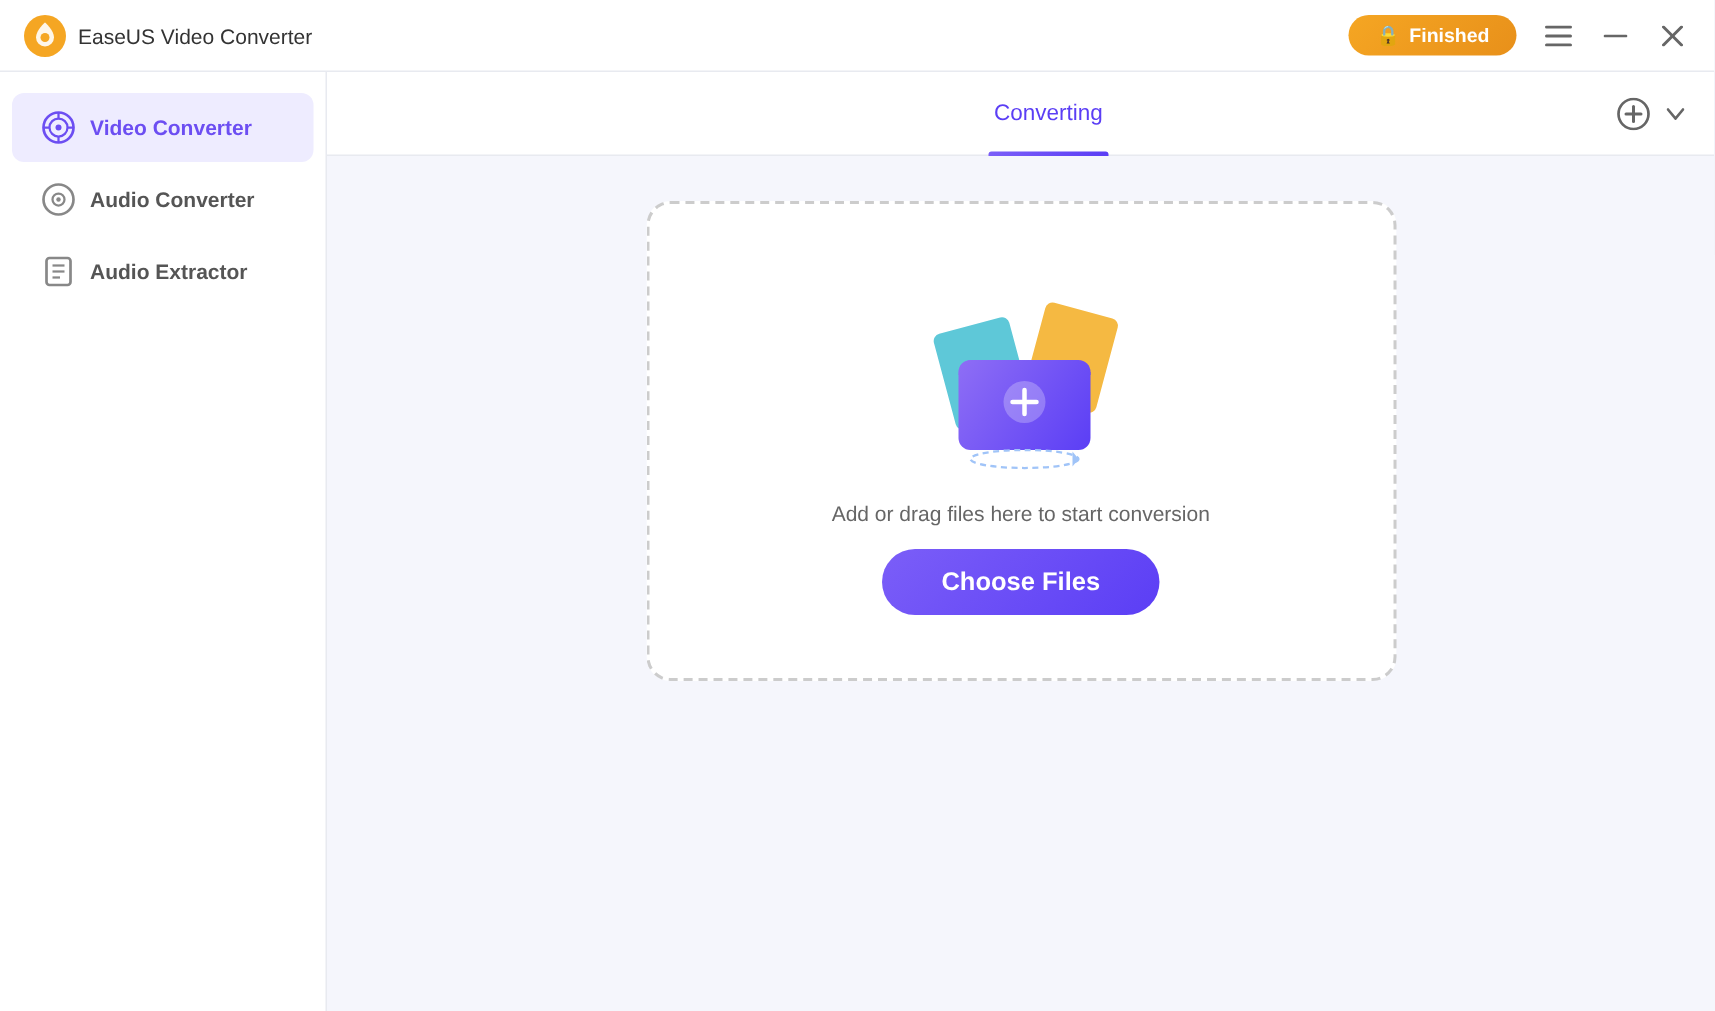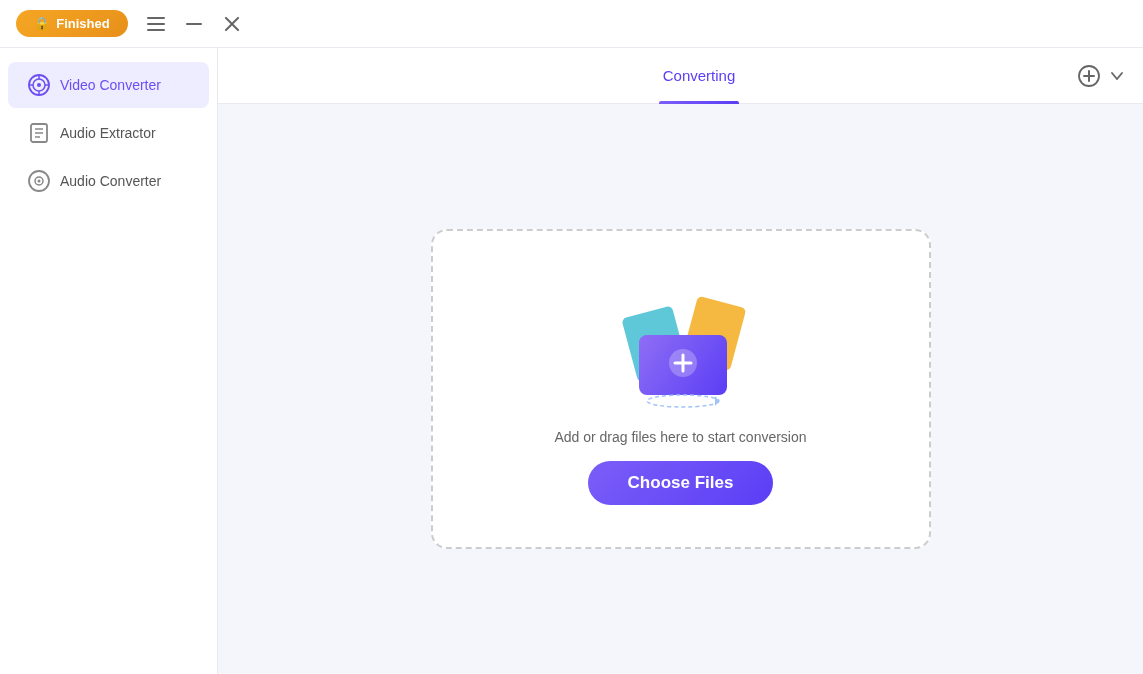--- a/index.html
+++ b/index.html
@@ -95,21 +95,21 @@
     .sidebar-item {
       display: flex;
       align-items: center;
       gap: 10px;
       padding: 12px 20px;
       cursor: pointer;
       border-radius: 8px;
       margin: 2px 8px;
       color: #555;
       font-size: 14px;
-      font-weight: 400;
+      font-weight: 700;
     }
     .sidebar-item.active {
       background: #eeecff;
       color: #6c4ef2;
     }
     .sidebar-icon {
       width: 22px;
       height: 22px;
       display: flex;
       align-items: center;
@@ -216,21 +216,20 @@
       align-items: center;
       justify-content: center;
       width: 20px;
       height: 28px;
     }
 
     
     .drop-zone-container {
       flex: 1;
       display: flex;
-      align-items: center;
       justify-content: center;
       padding: 30px;
     }
     .drop-zone {
       width: 500px;
       height: 320px;
       background: #fff;
       border: 2px dashed #ccc;
       border-radius: 16px;
       display: flex;
@@ -259,20 +258,29 @@
     
     .folder-svg {
       width: 160px;
       height: 140px;
     }
   </style>
 </head>
 <body>
 
 <div class="title-bar">
+  <div class="title-bar-left">
+
+    <svg class="app-logo" viewBox="0 0 28 28" fill="none" xmlns="http://www.w3.org/2000/svg">
+      <circle cx="14" cy="14" r="14" fill="#f5a623"></circle>
+      <path d="M14 5 C14 5, 8 10, 8 15 A6 6 0 0 0 20 15 C20 10, 14 5, 14 5Z" fill="white" opacity="0.9"></path>
+      <circle cx="14" cy="15" r="3" fill="#f5a623"></circle>
+    </svg>
+    <span class="app-title">EaseUS Video Converter</span>
+  </div>
   <div class="title-bar-right">
     <button class="upgrade-btn">
       <span class="lock-icon">🔒</span>
       <span>Finished</span>
     </button>
     <div class="window-controls">
       <button class="win-btn">
         <svg width="18" height="14" viewBox="0 0 18 14" fill="none">
           <rect width="18" height="2" rx="1" fill="#666"></rect>
           <rect y="6" width="18" height="2" rx="1" fill="#666"></rect>
@@ -309,38 +317,38 @@
           <line x1="1" y1="11" x2="5" y2="11" stroke="#6c4ef2" stroke-width="1.5"></line>
           <line x1="17" y1="11" x2="21" y2="11" stroke="#6c4ef2" stroke-width="1.5"></line>
         </svg>
       </span>
       <span>Video Converter</span>
     </div>
 
     <div class="sidebar-item">
       <span class="sidebar-icon">
         <svg width="22" height="22" viewBox="0 0 22 22" fill="none">
+          <circle cx="11" cy="11" r="10" stroke="#888" stroke-width="1.8"></circle>
+          <circle cx="11" cy="11" r="4" stroke="#888" stroke-width="1.5"></circle>
+          <circle cx="11" cy="11" r="1.5" fill="#888"></circle>
+        </svg>
+      </span>
+      <span>Audio Converter</span>
+    </div>
+
+    <div class="sidebar-item">
+      <span class="sidebar-icon">
+        <svg width="22" height="22" viewBox="0 0 22 22" fill="none">
           <rect x="3" y="2" width="16" height="18" rx="2" stroke="#888" stroke-width="1.8"></rect>
           <line x1="7" y1="7" x2="15" y2="7" stroke="#888" stroke-width="1.5"></line>
           <line x1="7" y1="11" x2="15" y2="11" stroke="#888" stroke-width="1.5"></line>
           <line x1="7" y1="15" x2="12" y2="15" stroke="#888" stroke-width="1.5"></line>
         </svg>
       </span>
       <span>Audio Extractor</span>
-    </div>
-
-    <div class="sidebar-item">
-      <span class="sidebar-icon">
-        <svg width="22" height="22" viewBox="0 0 22 22" fill="none">
-          <circle cx="11" cy="11" r="10" stroke="#888" stroke-width="1.8"></circle>
-          <circle cx="11" cy="11" r="4" stroke="#888" stroke-width="1.5"></circle>
-          <circle cx="11" cy="11" r="1.5" fill="#888"></circle>
-        </svg>
-      </span>
-      <span>Audio Converter</span>
     </div>
 
   </div>
 
   <div class="content-area">
 
     <div class="tab-bar">
       <div class="tab-bar-left">
 
         <div class="tab-item active">

